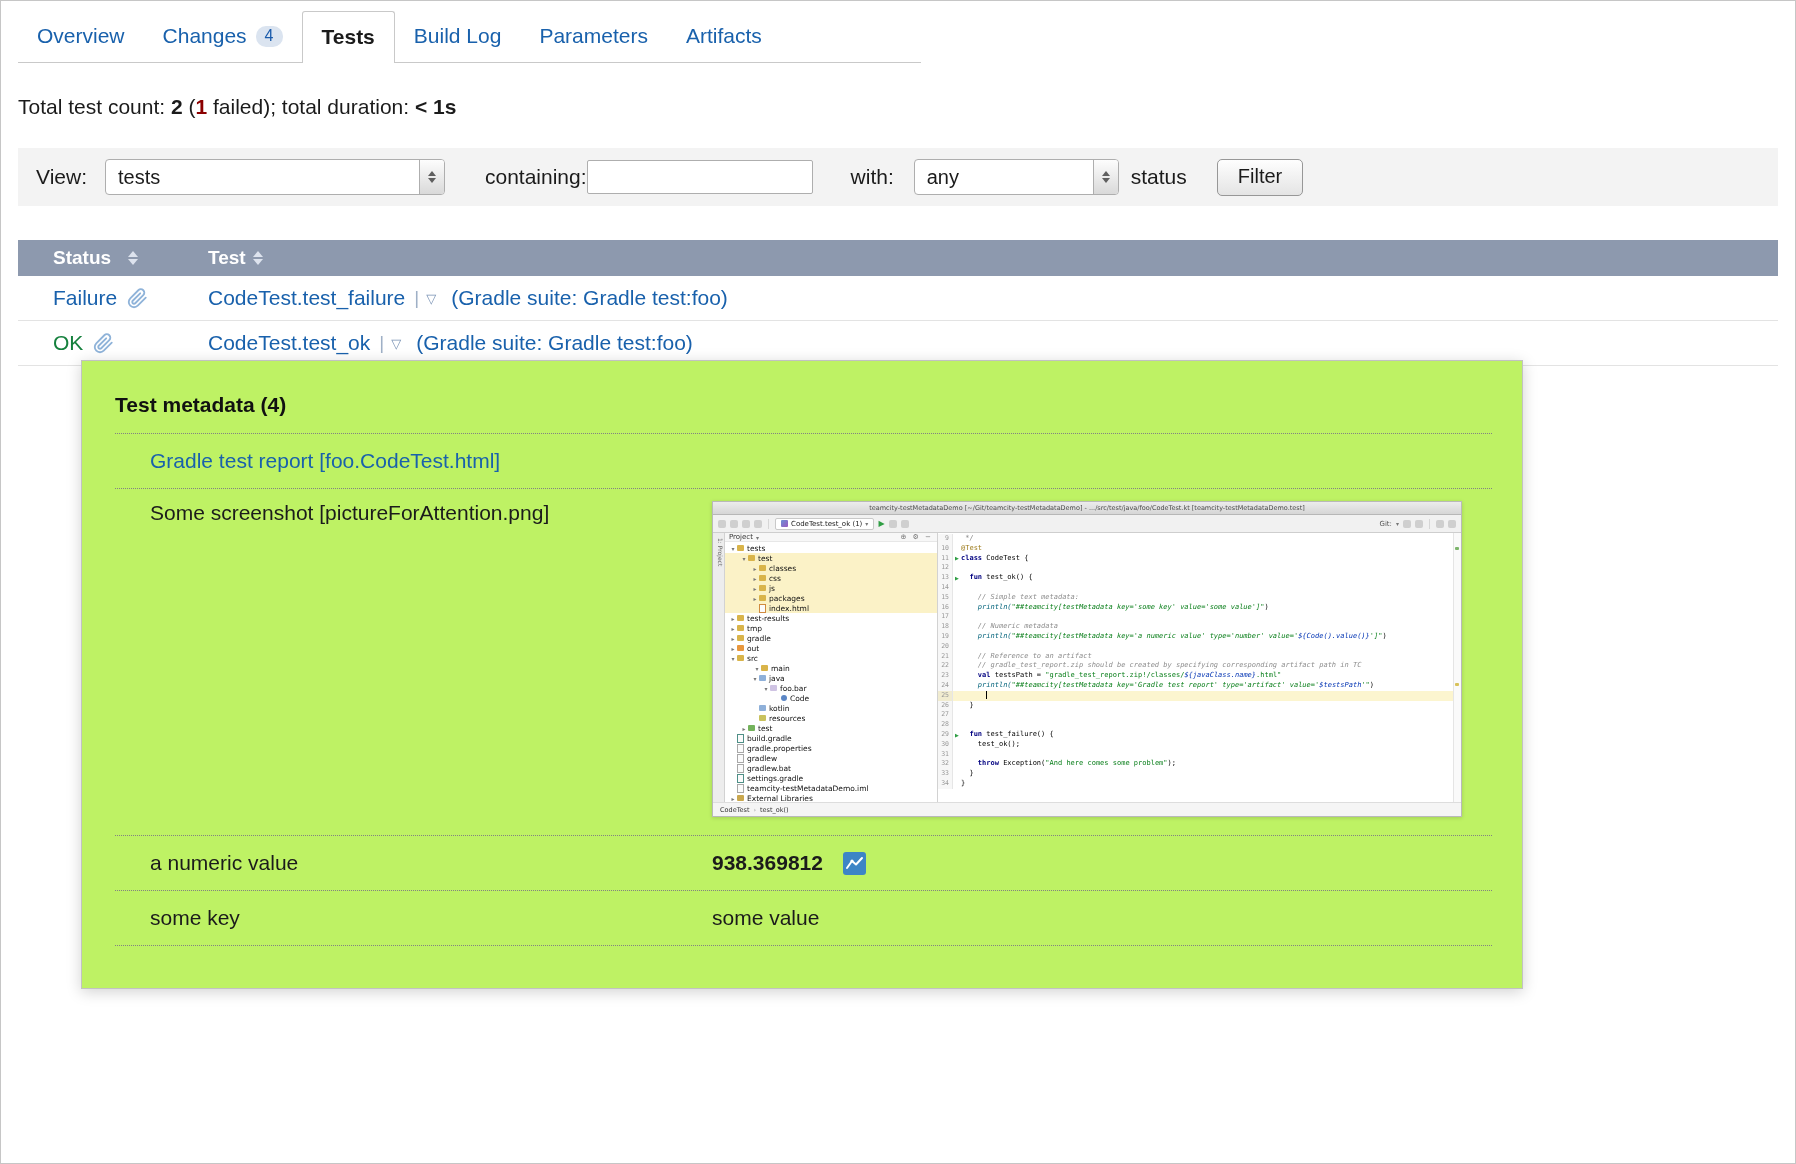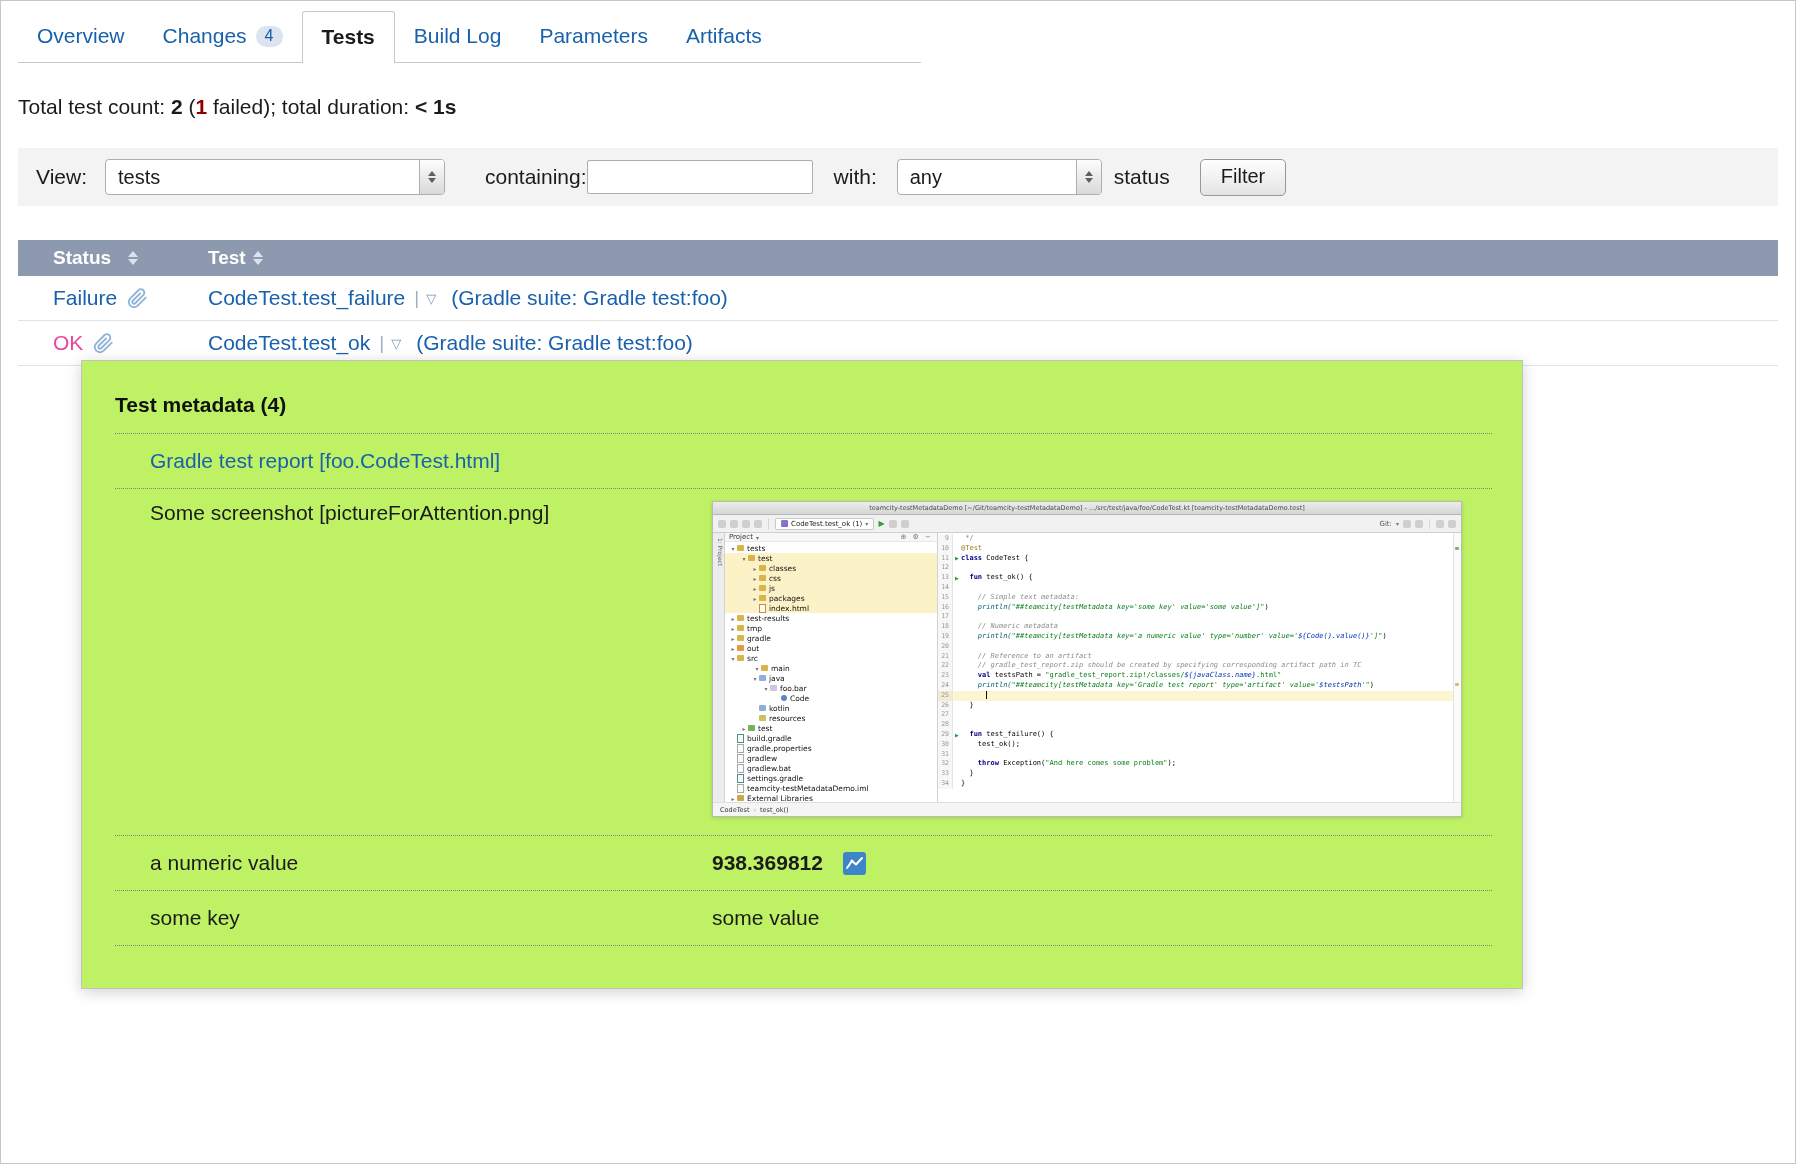--- a/index.html
+++ b/index.html
@@ -39,21 +39,21 @@
   .testtable{margin:34px 17px 0;}
   .thead{display:flex;align-items:center;background:#8d99ae;height:36px;color:#fff;font-weight:bold;font-size:19px;}
   .trow{display:flex;align-items:center;height:44px;border-bottom:1px solid #e3e3e3;font-size:21px;background:#fff;}
   .c1{width:155px;padding-left:35px;display:flex;align-items:center;gap:10px;flex:none;}
   .c2{flex:1;display:flex;align-items:center;min-width:0;}
   .sorts{display:inline-flex;flex-direction:column;gap:2px;margin-left:7px;}
   .sorts i{display:block;width:0;height:0;border-left:5px solid transparent;border-right:5px solid transparent;}
   .sorts .up{border-bottom:6px solid #dde3ee;}
   .sorts .down{border-top:6px solid #dde3ee;}
   a.link{color:#1961ac;text-decoration:none;cursor:pointer;}
-  .status-ok{color:#ec4899;}
+  .status-ok{color:#15803d;}
   .clip{flex:none;display:inline-flex;cursor:pointer;}
   .pipe{color:#9fb0c6;margin:0 7px 0 9px;font-size:19px;}
   .dd-tri{color:#7a93b5;font-size:13px;cursor:pointer;}
   .suite{margin-left:15px;}
 
   
   .meta-panel{margin:-6px 0 0 80px;width:1442px;box-sizing:border-box;background:#bef264;border:1px solid #c2c2c2;
               box-shadow:0 3px 14px rgba(0,0,0,.18);position:relative;z-index:3;padding:26px 0 42px;}
   .meta-title{font-size:21px;font-weight:bold;color:#111;padding:6px 0 16px 33px;}
   hr.dot{border:none;border-top:1px dotted #828282;margin:0 30px 0 33px;}
@@ -160,21 +160,21 @@
     <span class="lbl">View:</span>
     <div class="select" style="width:340px;margin-left:18px;">
       <span class="val">tests</span>
       <span class="stepper">
           <i class="up"></i>
           <i class="down"></i>
         </span>
     </div>
     <span class="lbl" style="margin-left:40px;">containing:</span>
     <input class="txt-input" type="text" value="" style="">
-    <span class="lbl" style="margin-left:21px;">with:</span>
+    <span class="lbl" style="margin-left:38px;">with:</span>
     <div class="select" style="width:205px;margin-left:20px;">
       <span class="val">any</span>
       <span class="stepper">
           <i class="up"></i>
           <i class="down"></i>
         </span>
     </div>
     <span class="lbl" style="margin-left:12px;">status</span>
     <button class="filter-btn" style="margin-left:30px;">Filter</button>
   </div>

